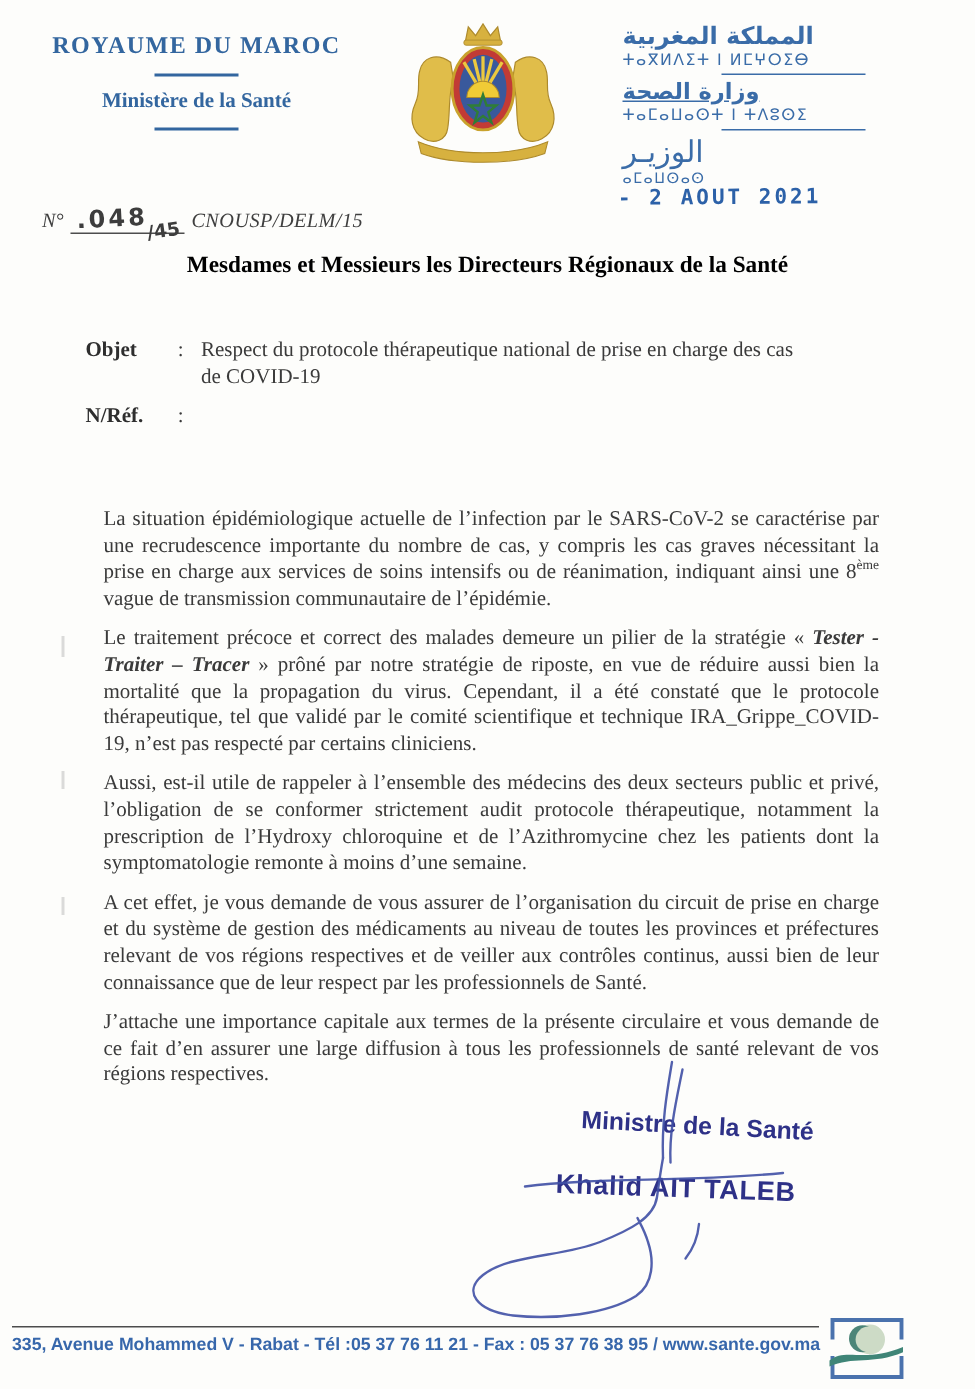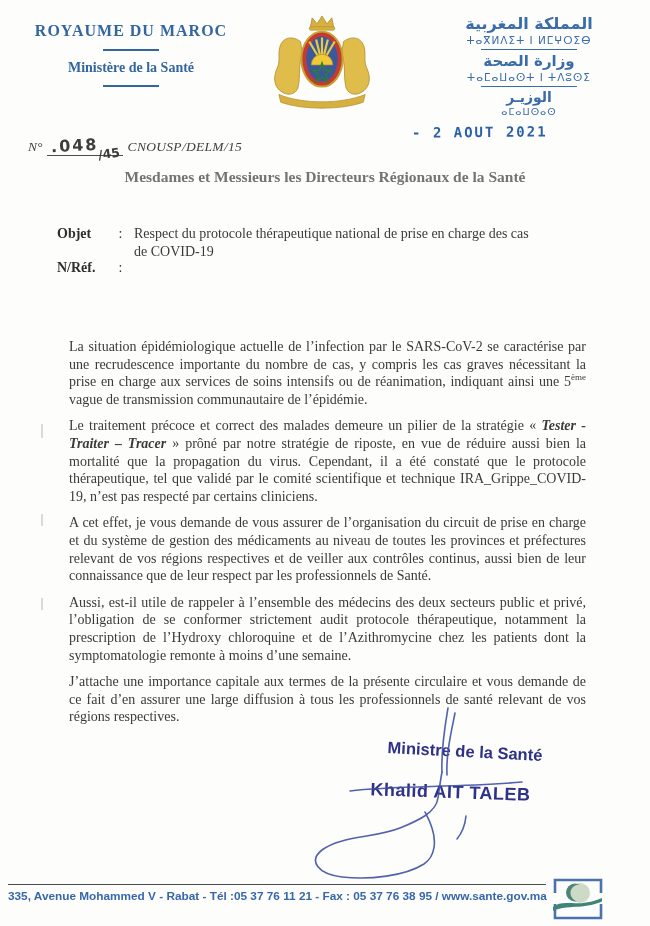--- a/index.html
+++ b/index.html
@@ -9,49 +9,49 @@
     font-family:"Liberation Serif","DejaVu Serif",serif;color:#3a3a3a;padding-left:28px;
   }
   
   .hdr-left{position:absolute;left:22px;top:22px;width:218px;text-align:center;color:#33669f;
     font-family:"Liberation Serif","DejaVu Serif",serif;font-weight:bold;}
   .h-l1{font-size:16px;letter-spacing:1px;}
   .h-l2{font-size:14px;}
   .h-l3{font-size:14px;}
   .sepF{width:56px;height:0;border-top:2px solid #33669f;margin:9px auto 9px auto;}
   .emblem{position:absolute;left:263px;top:12px;width:118px;height:106px;}
-  .hdr-right{position:absolute;left:415px;top:14px;width:228px;text-align:center;color:#3a6ca8;
+  .hdr-right{position:absolute;left:415px;top:14px;width:228px;text-align:left;color:#3a6ca8;
     font-family:"DejaVu Sans",sans-serif;}
   .ar1{font-size:16px;font-weight:bold;}
-  .ar2{font-size:15px;font-weight:bold;}
-  .ar3{font-size:14px;font-weight:bold;letter-spacing:1px;}
+  .ar2{font-size:15px;font-weight:bold;text-decoration:underline;}
+  .ar3{font-size:20px;font-weight:normal;letter-spacing:1px;}
   .ber{font-size:10.5px;letter-spacing:1px;margin-top:1px;}
   .ber-sm{font-size:9.5px;letter-spacing:1px;margin-top:1px;}
   .sepA{width:96px;height:0;border-top:1.6px solid #3a6ca8;margin:3px auto 2px auto;}
   
   .date-stamp{position:absolute;left:412px;top:124px;
     font-family:"DejaVu Sans Mono",monospace;font-weight:bold;font-size:14px;
     letter-spacing:2px;color:#2c61a8;transform:rotate(-0.5deg);}
   .ref-line{position:absolute;left:28px;top:136px;font-size:13.5px;font-style:italic;color:#3f3f3f;white-space:nowrap;}
   .ref-no{font-style:italic;}
   .hw-block{display:inline-block;border-bottom:1.6px solid #4d4d4d;padding:0 3px 0 4px;margin:0 1px;}
   .hw1{display:inline-block;font-family:"DejaVu Sans",sans-serif;font-style:normal;font-weight:600;
     font-size:16px;letter-spacing:2px;color:#3d3d3d;transform:rotate(-3deg);}
   .hw2{display:inline-block;position:relative;top:7px;font-family:"DejaVu Sans",sans-serif;font-style:normal;
     font-weight:600;font-size:12.5px;color:#3d3d3d;transform:rotate(-8deg);}
   .ref-typed{font-style:italic;font-size:13.5px;letter-spacing:0.3px;}
   
   .recipient{position:absolute;left:0;top:168px;width:650px;text-align:center;
-    font-weight:bold;font-size:15.5px;color:#737373;}
+    font-weight:bold;font-size:15.5px;color:#000000;}
   .meta-row{position:absolute;left:57px;width:540px;display:flex;font-size:14px;line-height:18px;}
   .meta-row .lbl{width:50px;font-weight:bold;color:#2e2e2e;flex:none;}
   .meta-row .col{width:27px;text-align:center;flex:none;}
   .meta-row .txt{width:402px;flex:none;}
   .m1{top:225px;}
-  .m2{top:259px;}
+  .m2{top:269px;}
   .bodytext{position:absolute;left:69px;top:338px;width:517px;
     font-size:14px;line-height:17.6px;text-align:justify;color:#3a3a3a;}
   .bodytext p{margin:0 0 9px 0;}
   .bodytext sup{font-size:9px;vertical-align:super;line-height:0;}
   .bi{font-weight:bold;font-style:italic;}
   
   .stamp-title{position:absolute;left:365px;top:742px;width:200px;text-align:center;
     font-family:"Liberation Sans","DejaVu Sans",sans-serif;font-weight:bold;font-size:16.5px;
     color:#2e3187;transform:rotate(3deg);}
   .stamp-name{position:absolute;left:348px;top:782px;width:205px;text-align:center;
@@ -129,24 +129,24 @@
     <span class="lbl">Objet</span>
     <span class="col">:</span>
     <span class="txt">Respect du protocole thérapeutique national de prise en charge des cas de COVID-19</span>
   </div>
   <div class="meta-row m2">
     <span class="lbl">N/Réf.</span>
     <span class="col">:</span>
   </div>
 
   <div class="bodytext">
-    <p><span>La situation épidémiologique actuelle de l’infection par le SARS-CoV-2 se caractérise par une recrudescence importante du nombre de cas, y compris les cas graves nécessitant la prise en charge aux services de soins intensifs ou de réanimation, indiquant ainsi une 5</span><sup>ème</sup><span> vague de transmission communautaire de l’épidémie.</span></p>
+    <p><span>La situation épidémiologique actuelle de l’infection par le SARS-CoV-2 se caractérise par une recrudescence importante du nombre de cas, y compris les cas graves nécessitant la prise en charge aux services de soins intensifs ou de réanimation, indiquant ainsi une 8</span><sup>ème</sup><span> vague de transmission communautaire de l’épidémie.</span></p>
     <p><span>Le traitement précoce et correct des malades demeure un pilier de la stratégie « </span><span class="bi">Tester - Traiter – Tracer</span><span> » prôné par notre stratégie de riposte, en vue de réduire aussi bien la mortalité que la propagation du virus. Cependant, il a été constaté que le protocole thérapeutique, tel que validé par le comité scientifique et technique IRA_Grippe_COVID-19, n’est pas respecté par certains cliniciens.</span></p>
+    <p>Aussi, est-il utile de rappeler à l’ensemble des médecins des deux secteurs public et privé, l’obligation de se conformer strictement audit protocole thérapeutique, notamment la prescription de l’Hydroxy chloroquine et de l’Azithromycine chez les patients dont la symptomatologie remonte à moins d’une semaine.</p>
     <p>A cet effet, je vous demande de vous assurer de l’organisation du circuit de prise en charge et du système de gestion des médicaments au niveau de toutes les provinces et préfectures relevant de vos régions respectives et de veiller aux contrôles continus, aussi bien de leur connaissance que de leur respect par les professionnels de Santé.</p>
-    <p>Aussi, est-il utile de rappeler à l’ensemble des médecins des deux secteurs public et privé, l’obligation de se conformer strictement audit protocole thérapeutique, notamment la prescription de l’Hydroxy chloroquine et de l’Azithromycine chez les patients dont la symptomatologie remonte à moins d’une semaine.</p>
     <p>J’attache une importance capitale aux termes de la présente circulaire et vous demande de ce fait d’en assurer une large diffusion à tous les professionnels de santé relevant de vos régions respectives.</p>
   </div>
 
   <div class="stamp-title">Ministre de la Santé</div>
   <div class="stamp-name">Khalid AIT TALEB</div>
 
   <svg class="signature" viewBox="0 0 260 200">
     <g fill="none" stroke="#4050a5" stroke-width="1.6" stroke-linecap="round" opacity="0.9">
       <path d="M148,20 C145,38 141,60 142,84"></path>
       <path d="M155,25 C151,45 146,66 147,87"></path>

